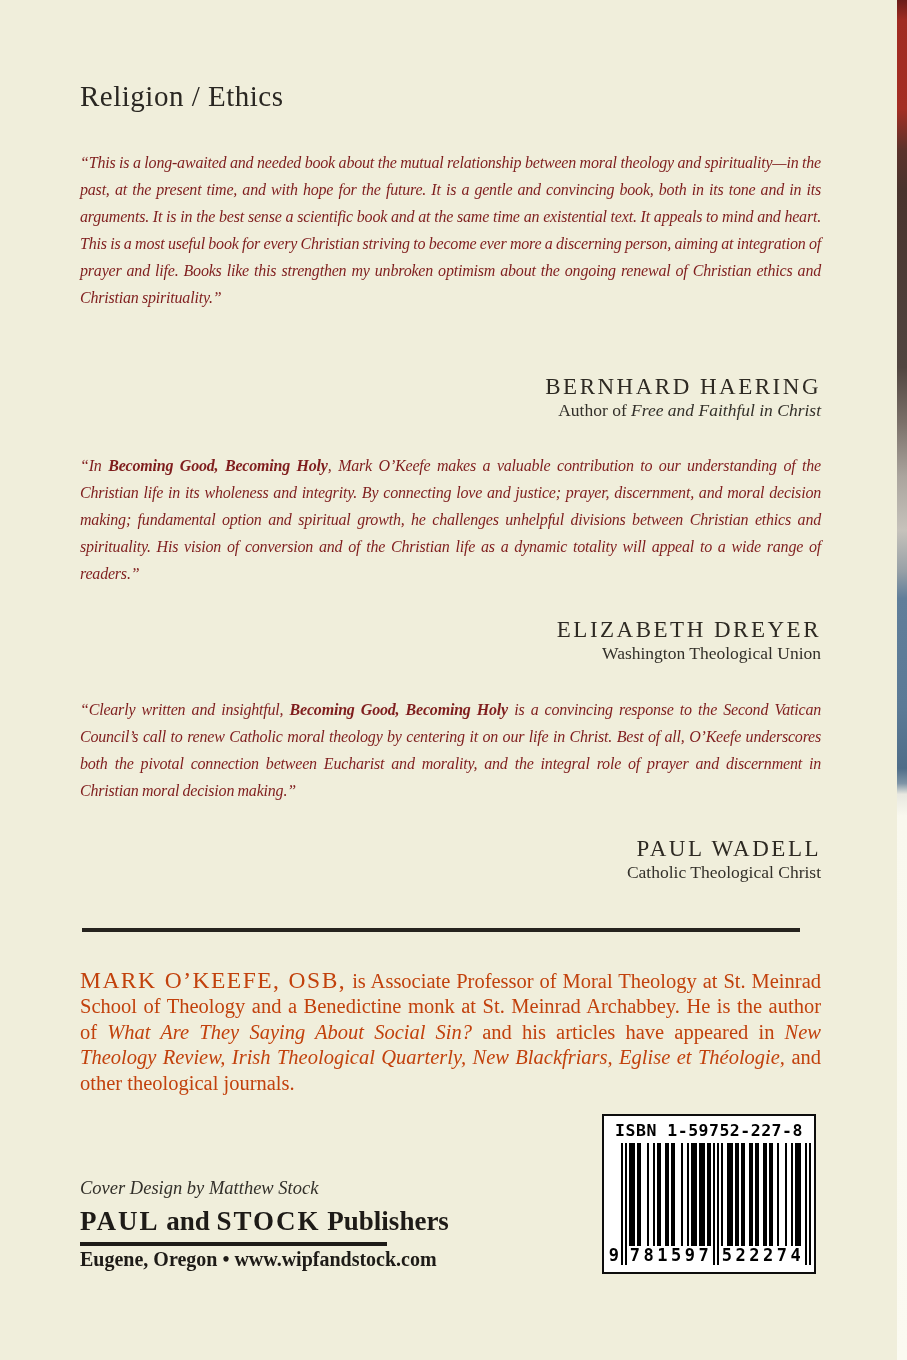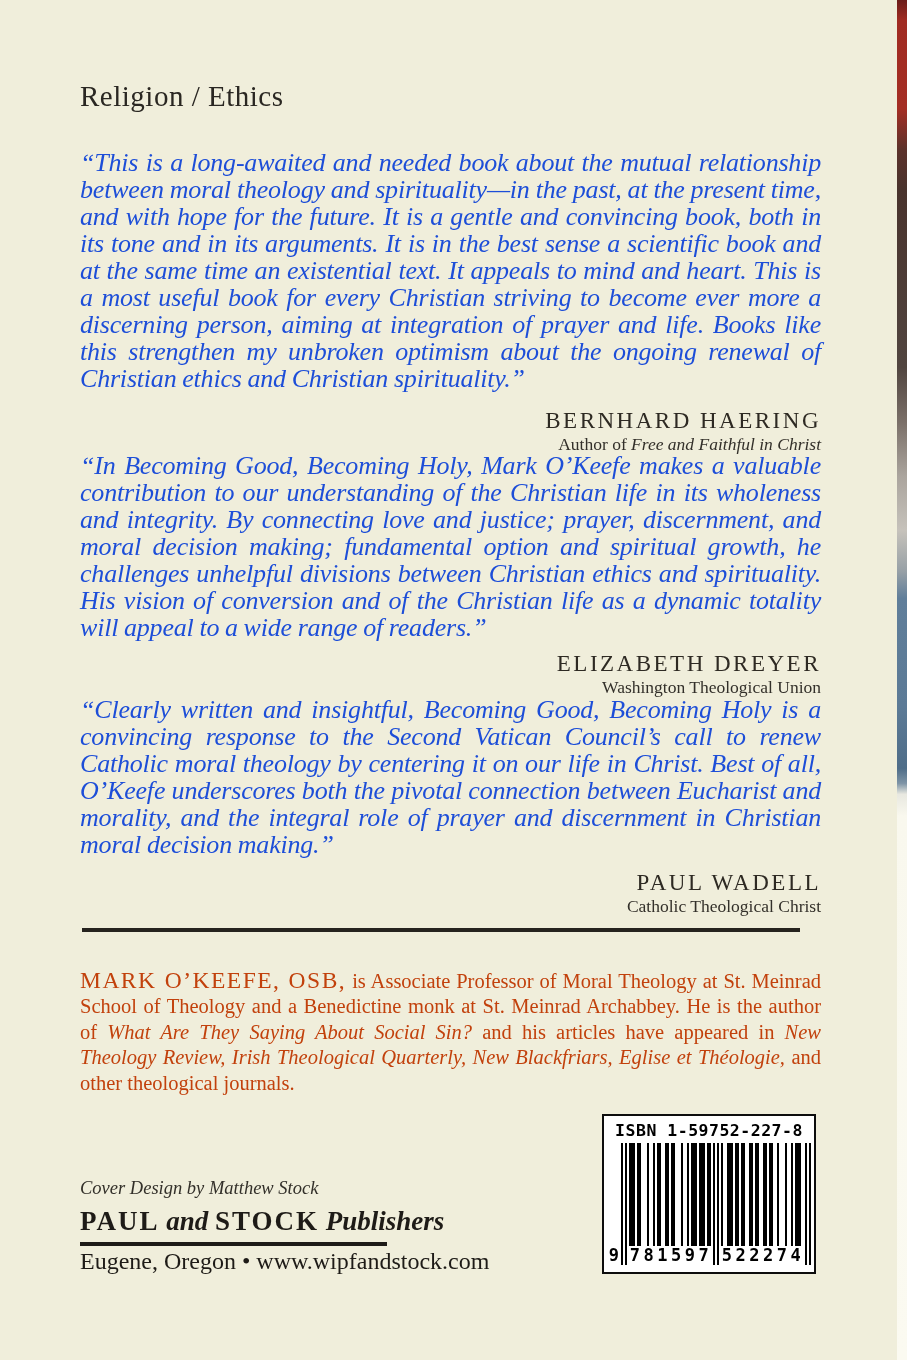--- a/index.html
+++ b/index.html
@@ -2,43 +2,43 @@
 <html><head>
 <meta charset="utf-8">
 <style>
   html,body{margin:0;padding:0;background:#ffffff;}
   .canvas{position:relative;width:907px;height:1360px;overflow:hidden;background:#f0eedb;
           font-family:"Liberation Serif",serif;}
   .block{position:absolute;left:80px;width:741px;}
 
   .category{top:80px;font-size:29px;color:#2a2722;letter-spacing:.5px;}
 
-  .quote{font-style:italic;font-size:26px;line-height:27px;text-align:justify;
-         color:#1d4ed8;letter-spacing:-.2px;word-spacing:-.5px;}
+  .quote{font-style:italic;font-size:16px;line-height:27px;text-align:justify;
+         color:#7f1d1d;letter-spacing:-.2px;word-spacing:-.5px;}
   .q1{top:149px;} .q2{top:452px;} .q3{top:696px;}
 
-  .attr{text-align:right;color:#2e2a23;margin-top:34px;}
+  .attr{text-align:right;color:#2e2a23;}
   .a1{top:374px;} .a2{top:617px;} .a3{top:836px;}
   .attr-name{font-size:23px;letter-spacing:2.5px;line-height:26px;}
   .attr-affil{font-size:17.5px;line-height:20px;color:#33302a;}
 
   .divider{top:928px;left:82px;width:718px;height:4px;background:#26231e;position:absolute;}
 
   .bio{top:968px;font-size:20.5px;line-height:25.4px;text-align:justify;color:#c2410c;}
   .bio .seg-caps{font-size:23.5px;letter-spacing:1.5px;}
 
-  .seg-p{} .seg-b{font-weight:normal;} .seg-i{font-style:italic;}
-  .seg-bi{font-weight:bold;font-style:italic;}
+  .seg-p{} .seg-b{font-weight:bold;} .seg-i{font-style:italic;}
+  .seg-bi{font-weight:bold;}
 
   .cover-design{top:1178px;font-style:italic;font-size:18.5px;color:#33302a;}
 
   .pub-line{top:1206px;font-weight:bold;font-size:27px;color:#1e1b17;white-space:nowrap;}
   .pub-line .seg-caps{letter-spacing:2px;}
   .pub-underline{position:absolute;top:1242px;left:80px;width:307px;height:4px;background:#1e1b17;}
-  .pub-address{top:1248px;font-weight:normal;font-size:24px;color:#1e1b17;white-space:nowrap;}
+  .pub-address{top:1248px;font-weight:bold;font-size:20px;color:#1e1b17;white-space:nowrap;}
 
   .barcode-box{position:absolute;left:602px;top:1114px;width:214px;height:160px;
                background:#ffffff;border:2px solid #0d0d0d;box-sizing:border-box;}
   .bc-label{margin-top:5px;text-align:center;font-family:"DejaVu Sans Mono",monospace;
             font-weight:bold;font-size:16.5px;color:#000;letter-spacing:.5px;white-space:nowrap;}
   .bc-bars{position:relative;margin:3px auto 0 auto;left:7px;width:190px;height:122px;}
   .bar{position:absolute;top:0;bottom:0;width:2px;background:#000;}
   .bc-dig{position:absolute;bottom:0;height:19px;background:#fff;
           font-family:"DejaVu Sans Mono",monospace;font-weight:bold;font-size:17px;color:#000;
           display:flex;align-items:flex-end;justify-content:center;letter-spacing:3.5px;line-height:19px;}

